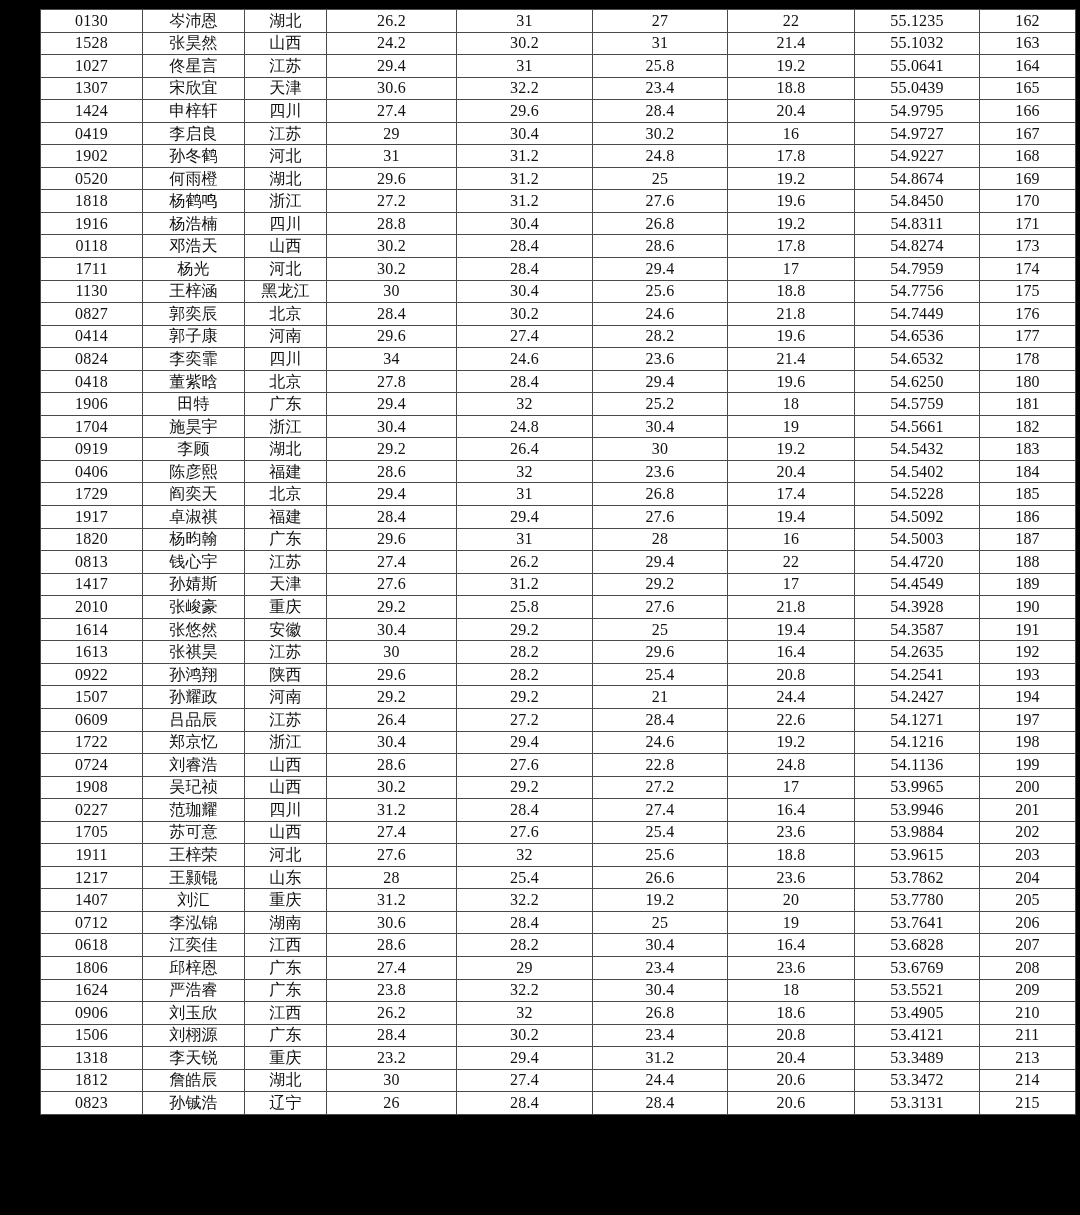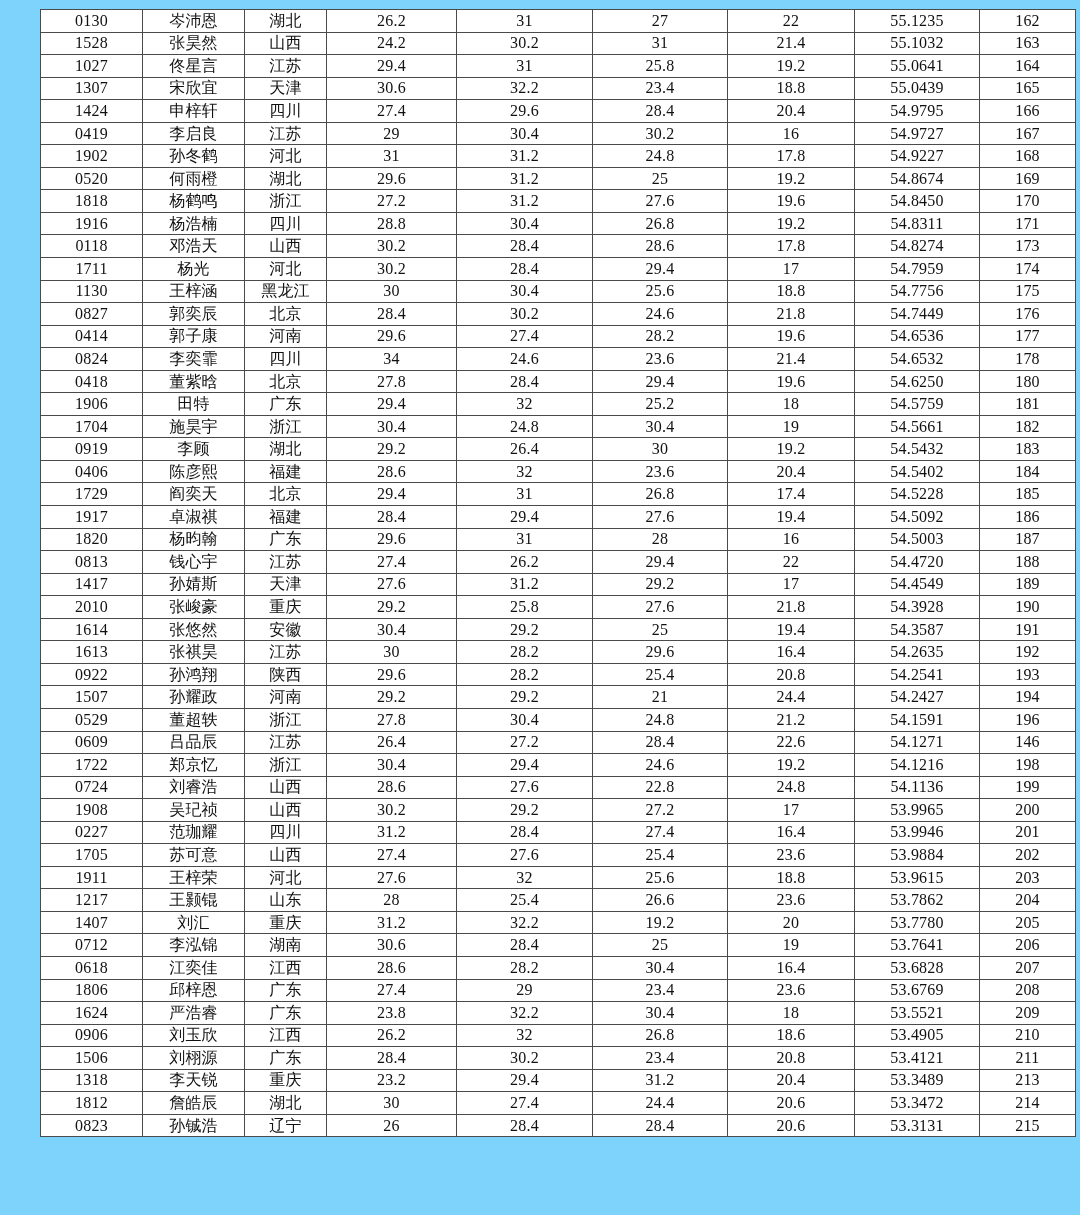--- a/index.html
+++ b/index.html
@@ -11,21 +11,21 @@
     width: 1080px;
     height: 1215px;
     font-family: "Liberation Serif", "DejaVu Serif", serif;
     color: #111111;
     overflow: hidden;
   }
   #sheet {
     position: relative;
     width: 1080px;
     height: 1215px;
-    background: #7dd3fc;
+    background: #000000;
   }
   #table-wrap {
     position: absolute;
     left: 40px;
     top: 9px;
     width: 996px;
   }
   table.score-table {
     border-collapse: collapse;
     table-layout: fixed;
@@ -420,40 +420,29 @@
             <td class="cell-name">孙耀政</td>
             <td class="cell-prov">河南</td>
             <td class="cell-score">29.2</td>
             <td class="cell-score">29.2</td>
             <td class="cell-score">21</td>
             <td class="cell-score">24.4</td>
             <td class="cell-total">54.2427</td>
             <td class="cell-rank">194</td>
           </tr>
           <tr>
-            <td class="cell-id">0529</td>
-            <td class="cell-name">董超轶</td>
-            <td class="cell-prov">浙江</td>
-            <td class="cell-score">27.8</td>
-            <td class="cell-score">30.4</td>
-            <td class="cell-score">24.8</td>
-            <td class="cell-score">21.2</td>
-            <td class="cell-total">54.1591</td>
-            <td class="cell-rank">196</td>
-          </tr>
-          <tr>
             <td class="cell-id">0609</td>
             <td class="cell-name">吕品辰</td>
             <td class="cell-prov">江苏</td>
             <td class="cell-score">26.4</td>
             <td class="cell-score">27.2</td>
             <td class="cell-score">28.4</td>
             <td class="cell-score">22.6</td>
             <td class="cell-total">54.1271</td>
-            <td class="cell-rank">146</td>
+            <td class="cell-rank">197</td>
           </tr>
           <tr>
             <td class="cell-id">1722</td>
             <td class="cell-name">郑京忆</td>
             <td class="cell-prov">浙江</td>
             <td class="cell-score">30.4</td>
             <td class="cell-score">29.4</td>
             <td class="cell-score">24.6</td>
             <td class="cell-score">19.2</td>
             <td class="cell-total">54.1216</td>

